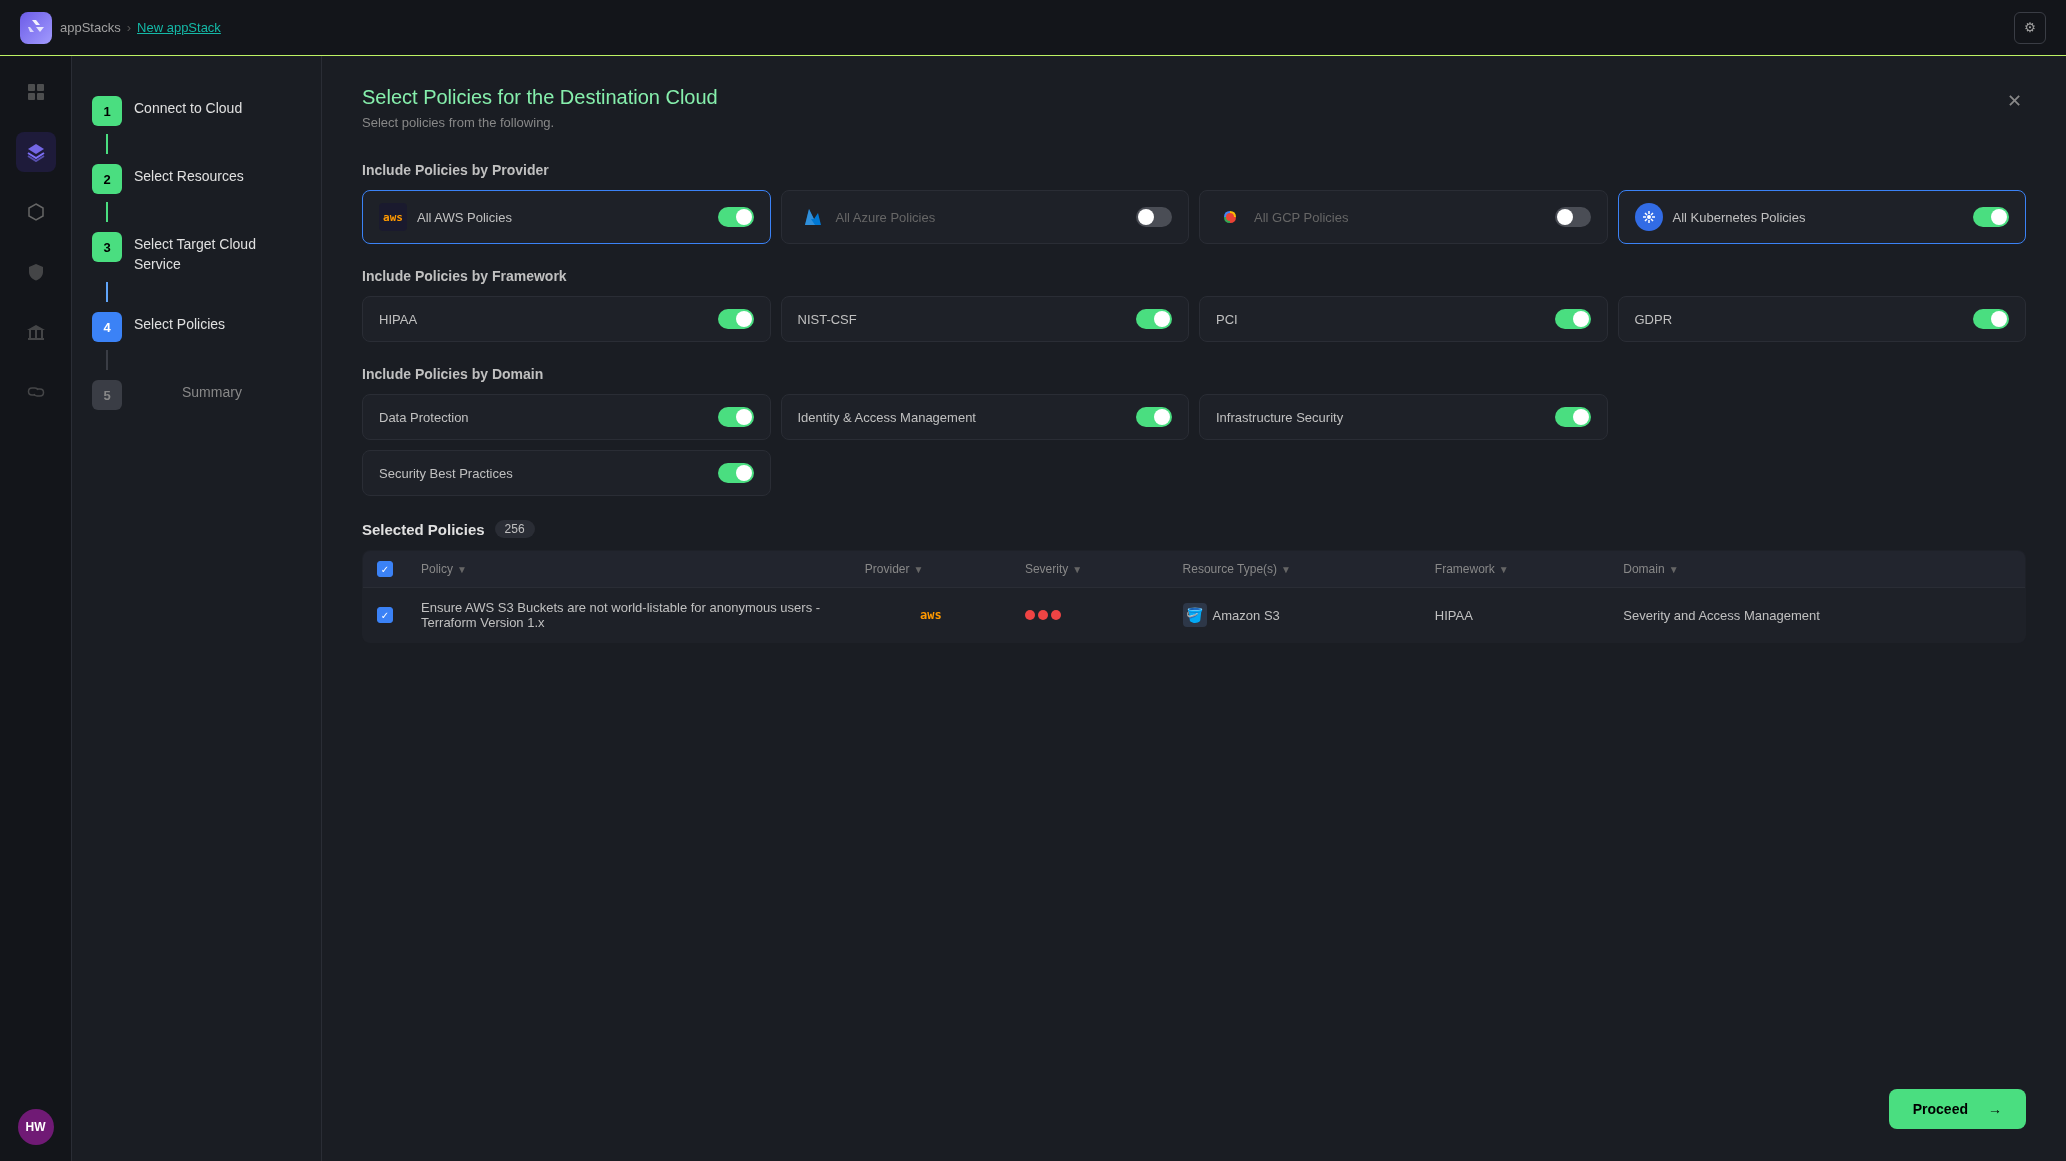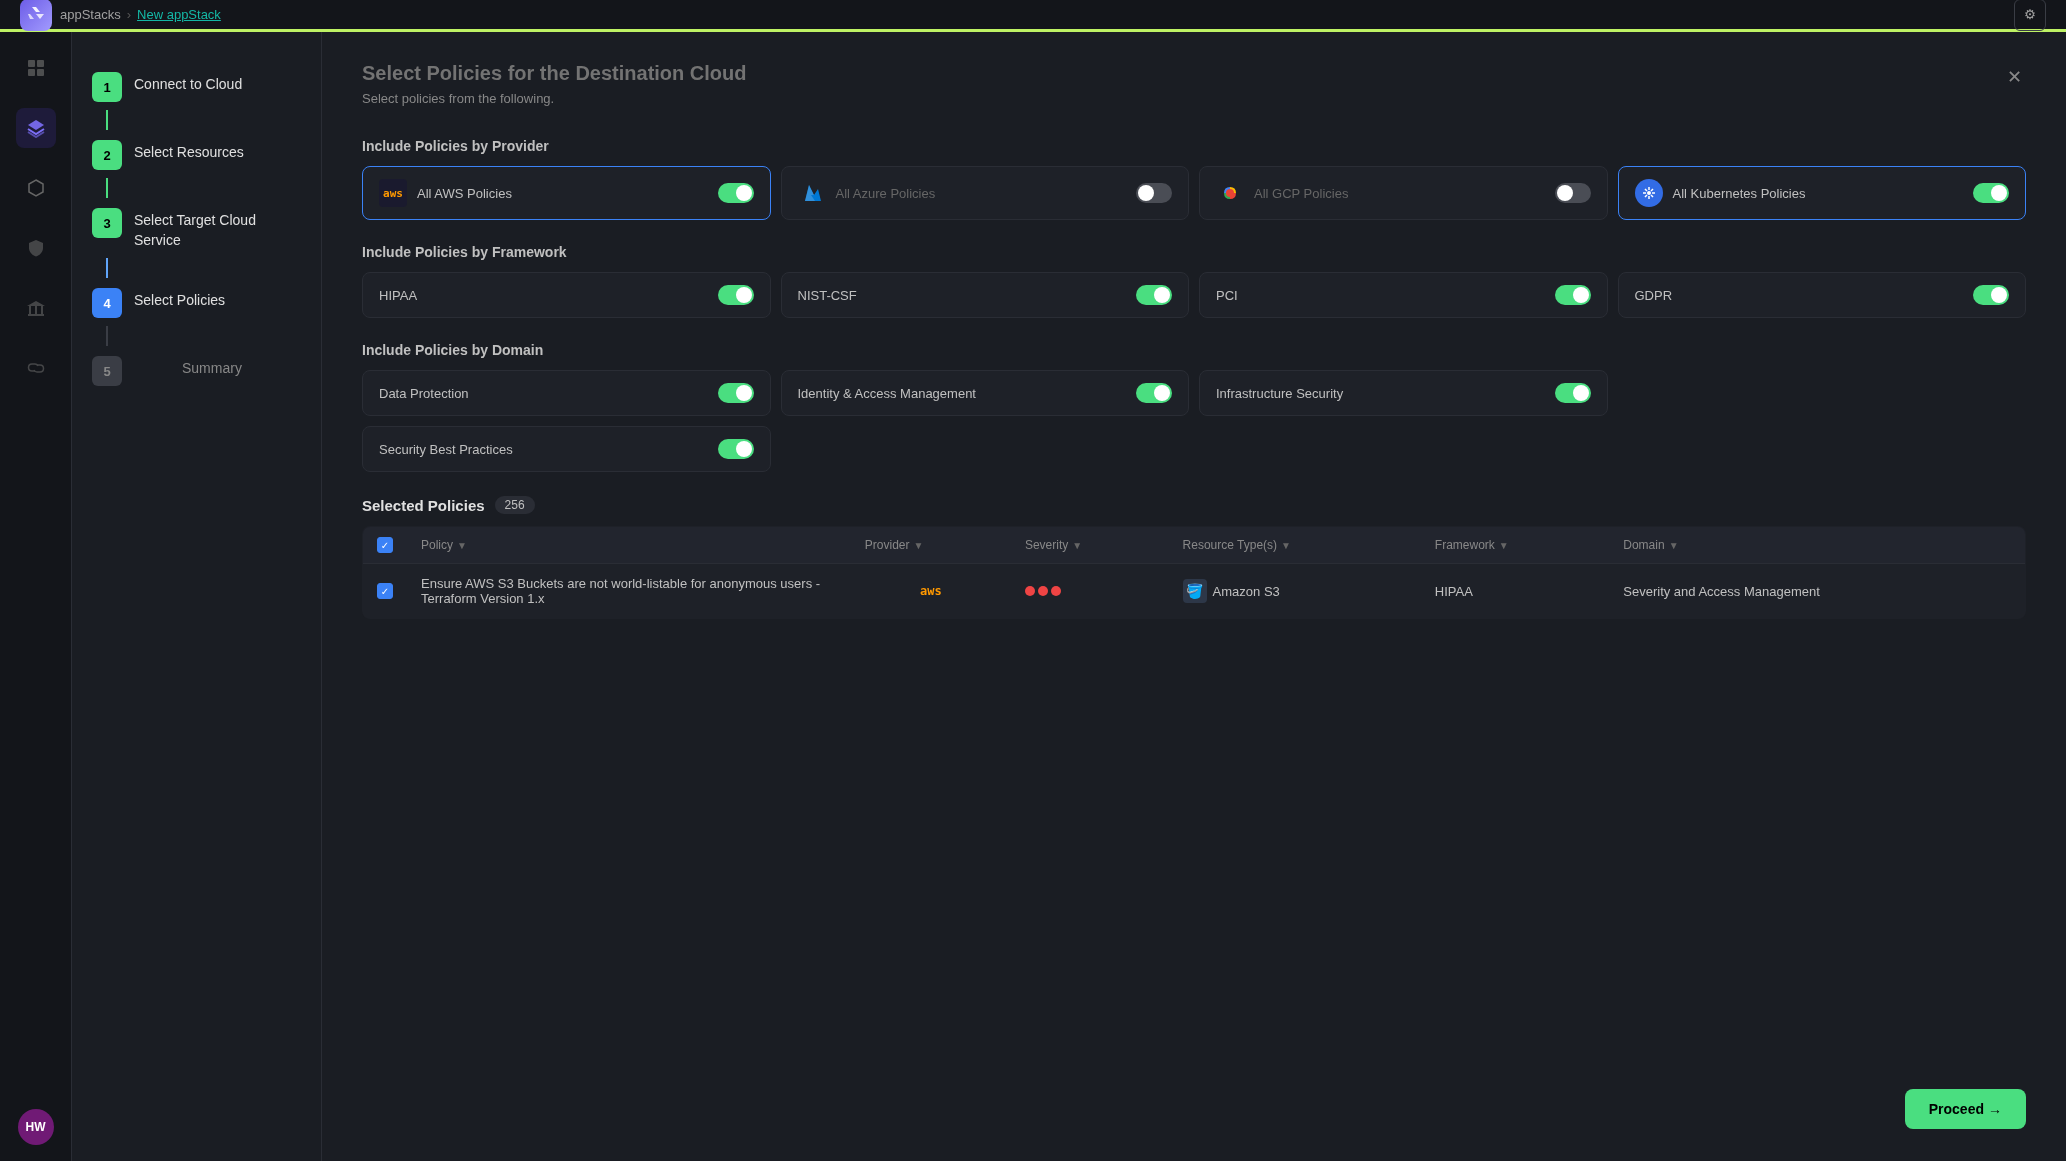--- a/index.html
+++ b/index.html
@@ -15,22 +15,22 @@
       display: flex;
       flex-direction: column;
       height: 100vh;
     }
     .top-bar {
       display: flex;
       align-items: center;
       justify-content: space-between;
       background: #13151a;
       padding: 0 20px;
-      height: 32px;
-      border-bottom: 3px solid #bef264;
+      height: 56px;
+      border-bottom: 1px solid #bef264;
       flex-shrink: 0;
     }
     .top-bar-left {
       display: flex;
       align-items: center;
       gap: 8px;
     }
     .app-logo {
       width: 32px;
       height: 32px;
@@ -167,22 +167,22 @@
       flex: 1;
       overflow-y: auto;
       padding: 30px 40px;
       background: #1a1d23;
     }
     .panel-header {
       margin-bottom: 24px;
     }
     .panel-title {
       font-size: 20px;
-      font-weight: 700;
-      color: #737373;
+      font-weight: 400;
+      color: #86efac;
       margin-bottom: 6px;
     }
     .panel-subtitle {
       color: #888;
       font-size: 13px;
     }
     .section-title {
       font-size: 14px;
       font-weight: 600;
       color: #c0c0c0;
@@ -376,21 +376,21 @@
       background: #4ade80;
       color: #000;
       border: none;
       border-radius: 8px;
       padding: 12px 24px;
       font-size: 14px;
       font-weight: 600;
       cursor: pointer;
       display: flex;
       align-items: center;
-      gap: 4px;
+      gap: 20px;
     }
     .close-btn {
       background: transparent;
       border: none;
       color: #888;
       cursor: pointer;
       font-size: 18px;
       padding: 4px;
     }
     .panel-top {

